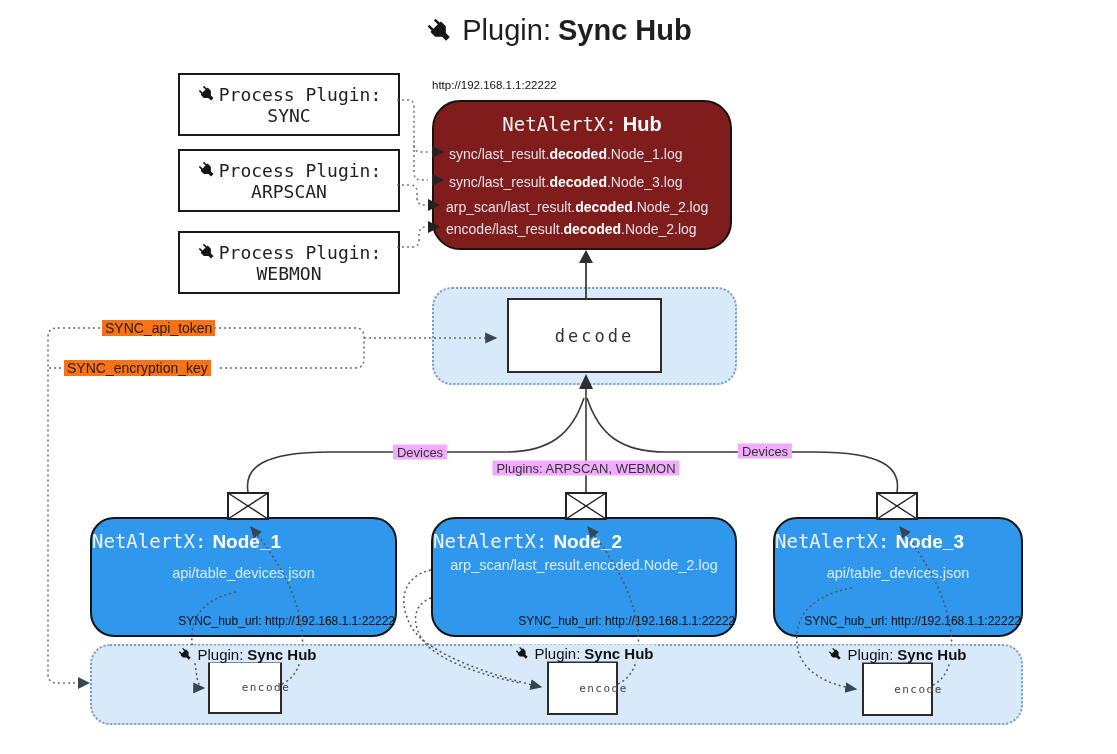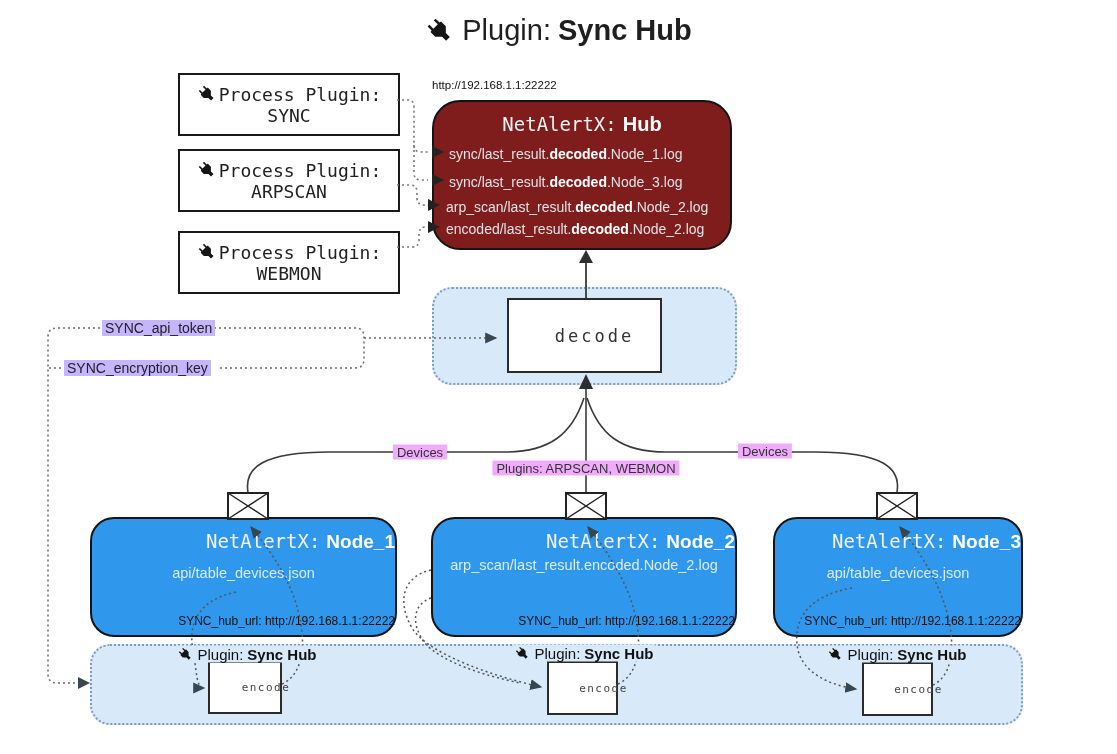--- a/index.html
+++ b/index.html
@@ -31,26 +31,26 @@
   .hub-file{position:absolute;left:15px;font-size:14px;white-space:nowrap;color:#e2e2e6;}
   .hub-file b{color:#ffffff;}
   
   .blue-container{background:#d8e9fa;border:2px dotted #7e9cbf;border-radius:20px;box-sizing:border-box;}
   .white-box{background:#ffffff;border:2px solid #2b2b2b;box-sizing:border-box;
     display:flex;align-items:center;justify-content:center;
     font-family:"DejaVu Sans Mono",monospace;color:#333;}
   .decode-box{left:507px;top:298px;width:155px;height:75px;font-size:17px;letter-spacing:3px;padding-left:20px;}
   .encode-box{font-size:11px;letter-spacing:1.5px;color:#444;padding-left:42px;}
   
-  .key-label{font-size:14px;color:#222;background:#c4b5fd;padding:0 3px;white-space:nowrap;}
+  .key-label{font-size:14px;color:#222;background:#f97316;padding:0 3px;white-space:nowrap;}
   .edge-label{font-size:13px;color:#333;background:#f0abfc;padding:0 4px;white-space:nowrap;
     transform:translate(-50%,-50%);}
   
   .node{background:#2f97ec;border:2px solid #141414;border-radius:24px;box-sizing:border-box;height:120px;top:517px;}
-  .node-title{position:absolute;top:11px;left:0;right:0;text-align:right;white-space:nowrap;}
+  .node-title{position:absolute;top:11px;left:0;right:0;text-align:left;white-space:nowrap;}
   .node-title .mono-t{font-size:19px;}
   .node-title .bold-t{font-size:19px;}
   .node-file{position:absolute;left:0;right:0;text-align:center;font-size:14.5px;color:#d9ecfc;white-space:nowrap;}
   .node-url{position:absolute;bottom:7px;left:0;right:0;text-align:right;font-size:12px;color:#101010;white-space:nowrap;}
   
   .sync-label{display:flex;align-items:center;gap:4px;font-size:15px;color:#111;background:#d8e9fa;
     padding:0 2px;transform:translate(-50%,-50%);white-space:nowrap;}
   .sync-label .t-name{font-weight:bold;}
 </style>
 </head>
@@ -101,21 +101,21 @@
 </div>
 
 <div class="abs layer-label hub-url">http://192.168.1.1:22222</div>
 <div class="abs layer-box hub">
   <div class="hub-title">
     <span class="mono-t">NetAlertX:</span><span class="bold-t">Hub</span>
   </div>
   <div class="hub-file" style="top:44px"><span>sync/last_result.</span><b>decoded</b><span>.Node_1.log</span></div>
   <div class="hub-file" style="top:72px"><span>sync/last_result.</span><b>decoded</b><span>.Node_3.log</span></div>
   <div class="hub-file" style="top:97px;left:12px"><span>arp_scan/last_result.</span><b>decoded</b><span>.Node_2.log</span></div>
-  <div class="hub-file" style="top:119px;left:12px"><span>encoded/last_result.</span><b>decoded</b><span>.Node_2.log</span></div>
+  <div class="hub-file" style="top:119px;left:12px"><span>encode/last_result.</span><b>decoded</b><span>.Node_2.log</span></div>
 </div>
 
 <div class="abs layer-bg blue-container" style="left:432px;top:287px;width:305px;height:98px"></div>
 <div class="abs layer-box white-box decode-box">
   <span>decode</span>
 </div>
 
 <div class="abs layer-label key-label" style="left:102px;top:320px">SYNC_api_token</div>
 <div class="abs layer-label key-label" style="left:64px;top:360px">SYNC_encryption_key</div>
 

